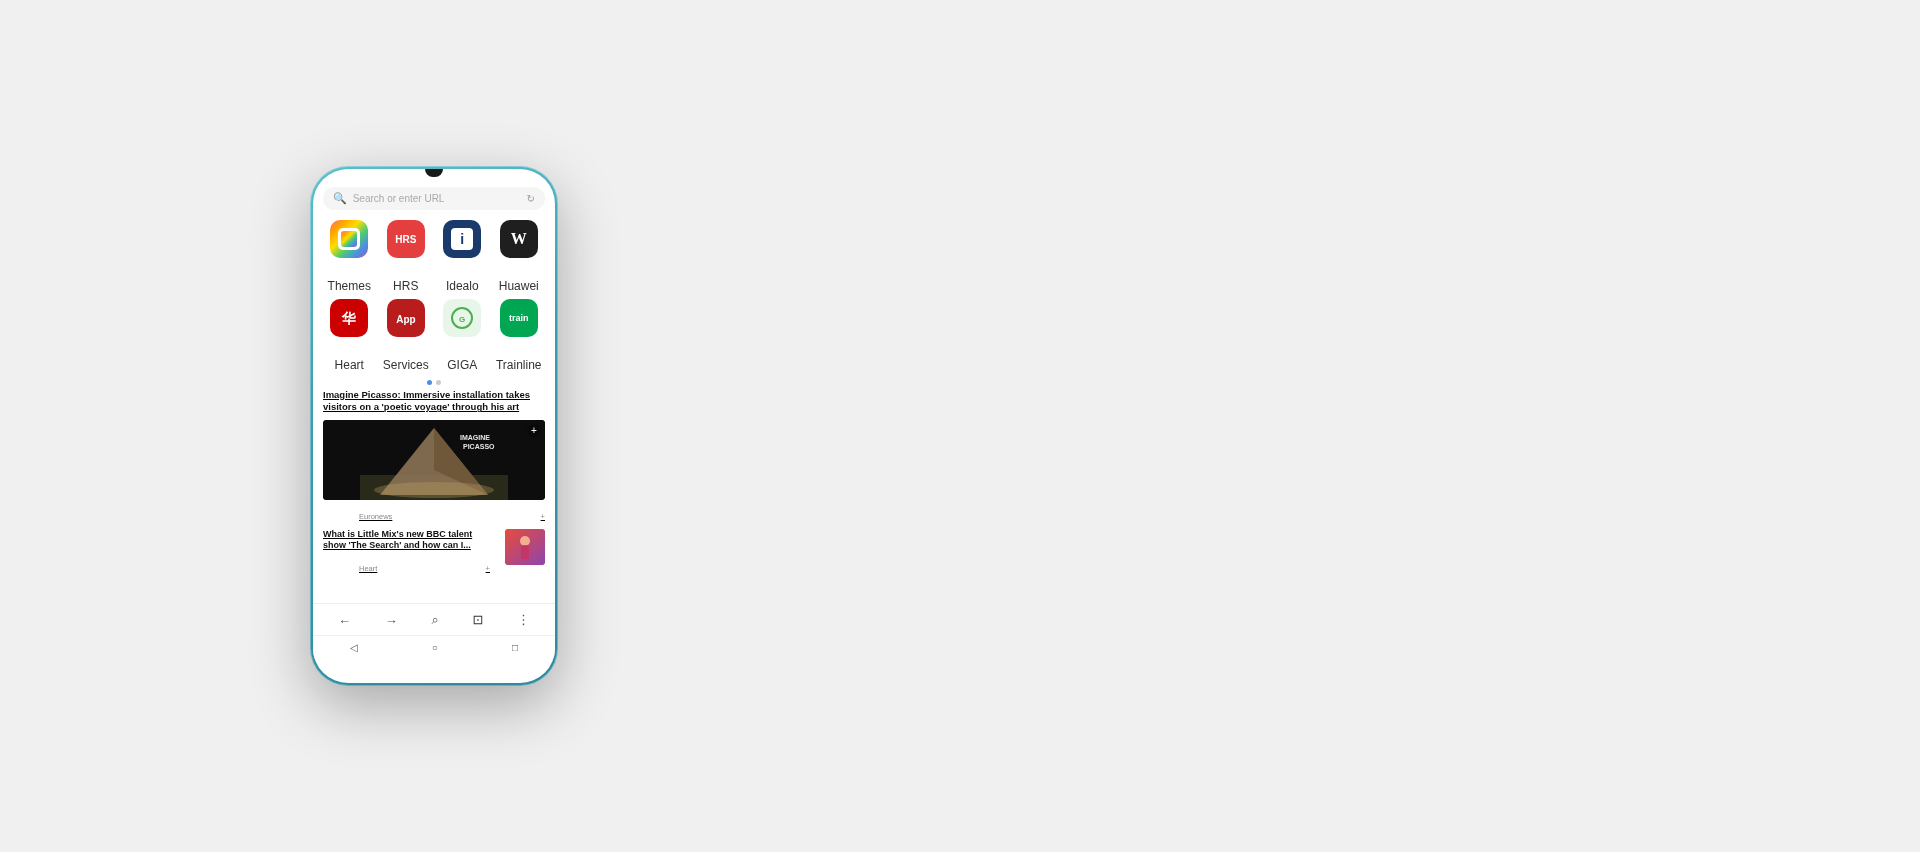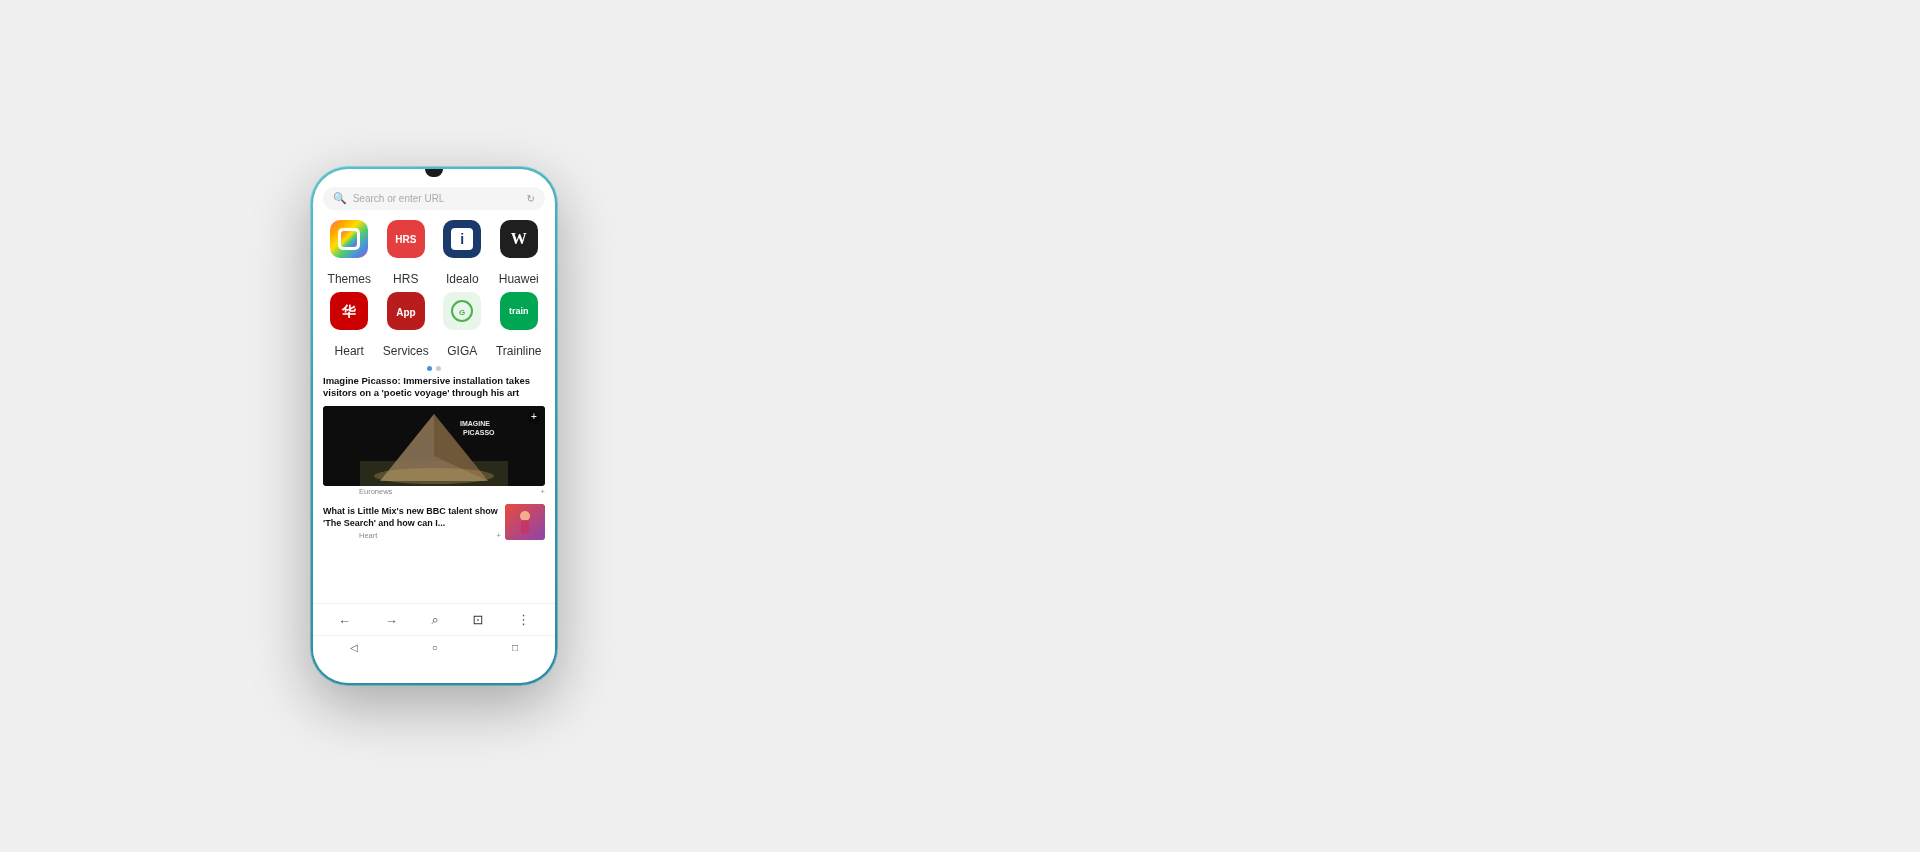--- a/index.html
+++ b/index.html
@@ -89,21 +89,21 @@
       padding: 4px 10px;
       display: grid;
       grid-template-columns: repeat(4, 1fr);
       gap: 6px 4px;
     }
 
     .app-item {
       display: flex;
       flex-direction: column;
       align-items: center;
-      gap: 14px;
+      gap: 21px;
       justify-content: flex-end;
     }
 
     .app-icon {
       width: 38px;
       height: 38px;
       border-radius: 10px;
       display: flex;
       align-items: center;
       justify-content: center;
@@ -218,20 +218,21 @@
     }
     .dot.active {
       background: #4a90e2;
     }
 
     
     .news-section {
       flex: 1;
       overflow: hidden;
       padding: 0 10px;
+      text-decoration: underline;
     }
 
     .news-item-main {
       margin-bottom: 8px;
     }
 
     .news-title-main {
       font-size: 9.5px;
       color: #111;
       font-weight: 600;
@@ -270,30 +271,30 @@
       width: 14px;
       height: 14px;
       display: flex;
       align-items: center;
       justify-content: center;
     }
 
     .news-source {
       font-size: 7.5px;
       color: #888;
-      margin-top: 1px;
+      margin-top: 12px;
       display: flex;
       justify-content: space-between;
       padding-left: 36px;
     }
 
     .news-item-secondary {
       display: flex;
-      gap: 4px;
-      align-items: flex-end;
+      gap: 15px;
+      align-items: flex-start;
       margin-top: 6px;
     }
 
     .news-text-secondary {
       flex: 1;
     }
 
     .news-title-secondary {
       font-size: 9px;
       color: #111;

